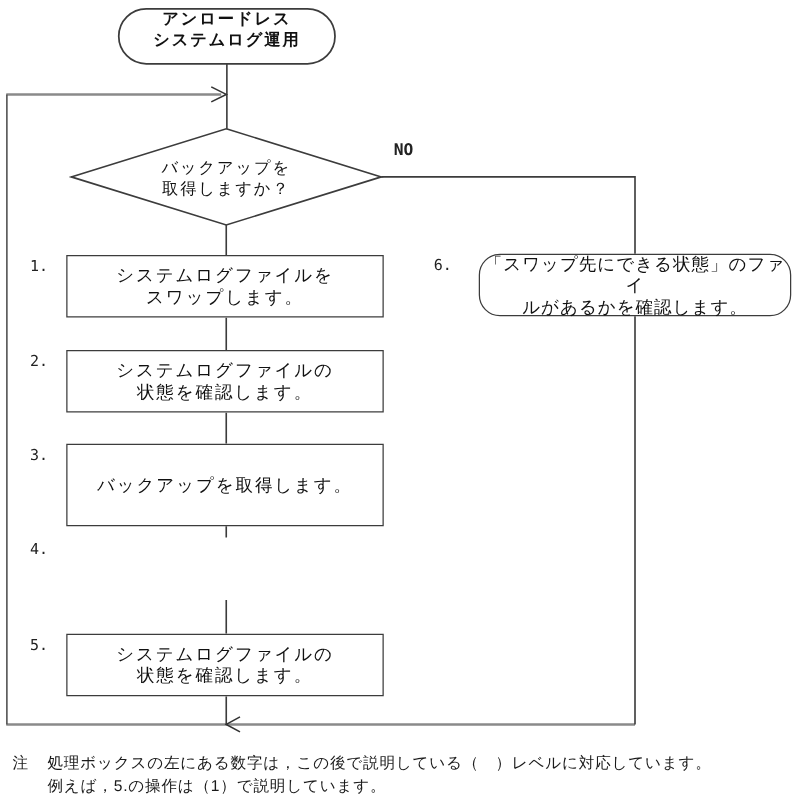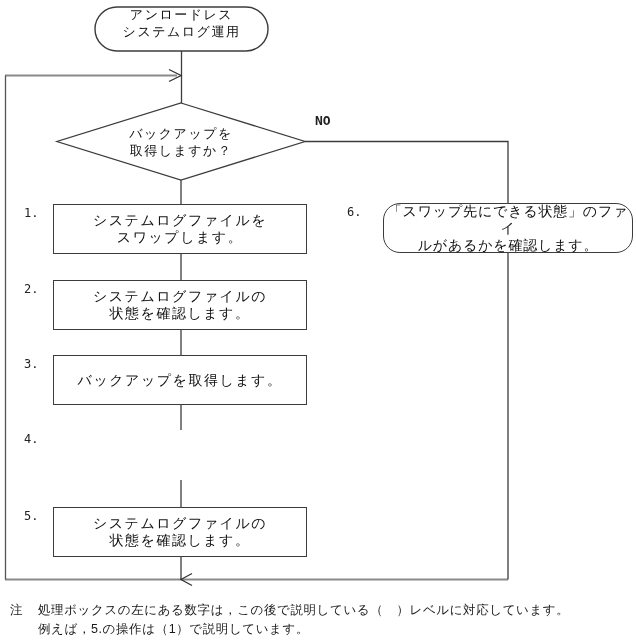--- a/index.html
+++ b/index.html
@@ -2,29 +2,29 @@
 <html lang="ja"><head>
 <meta charset="utf-8">
 <style>
   html,body{margin:0;padding:0;background:#ffffff;}
   body{font-family:"Liberation Sans","DejaVu Sans",sans-serif;color:#1a1a1a;}
   #canvas{position:relative;width:636px;height:644px;background:#ffffff;overflow:hidden;}
   svg.lines{position:absolute;left:0;top:0;width:636px;height:644px;pointer-events:none;}
 
   .node-text{position:absolute;display:flex;flex-direction:column;align-items:center;justify-content:center;
              text-align:center;font-size:13px;line-height:17px;letter-spacing:1.5px;color:#111;}
-  .terminator-text{left:95px;top:7px;width:173px;height:32px;}
+  .terminator-text{left:95px;top:7px;width:173px;height:32px;font-weight:bold;}
   .decision-text{left:57px;top:103px;width:248px;height:77px;}
 
   .process-box{position:absolute;box-sizing:border-box;border:1.4px solid #3c3c3c;background:#ffffff;
                display:flex;flex-direction:column;align-items:center;justify-content:center;
                text-align:center;font-size:14px;line-height:17px;letter-spacing:1.5px;color:#111;}
   .box-1{left:53px;top:204px;width:254px;height:50px;}
   .box-2{left:53px;top:280px;width:254px;height:50px;}
-  .box-3{left:53px;top:355px;width:254px;height:50px;}
+  .box-3{left:53px;top:355px;width:254px;height:66px;}
   .box-4{left:53px;top:430px;width:254px;height:50px;}
   .box-5{left:53px;top:507px;width:254px;height:50px;}
   .box-6{left:383px;top:203px;width:250px;height:50px;letter-spacing:0.8px;border-radius:17px;}
 
   .step-number{position:absolute;width:30px;font-family:"DejaVu Sans Mono","Liberation Mono",monospace;
                font-size:12px;color:#222;text-align:left;}
   .num-1{left:24px;top:206px;}
   .num-2{left:24px;top:282px;}
   .num-3{left:24px;top:357px;}
   .num-4{left:24px;top:432px;}

